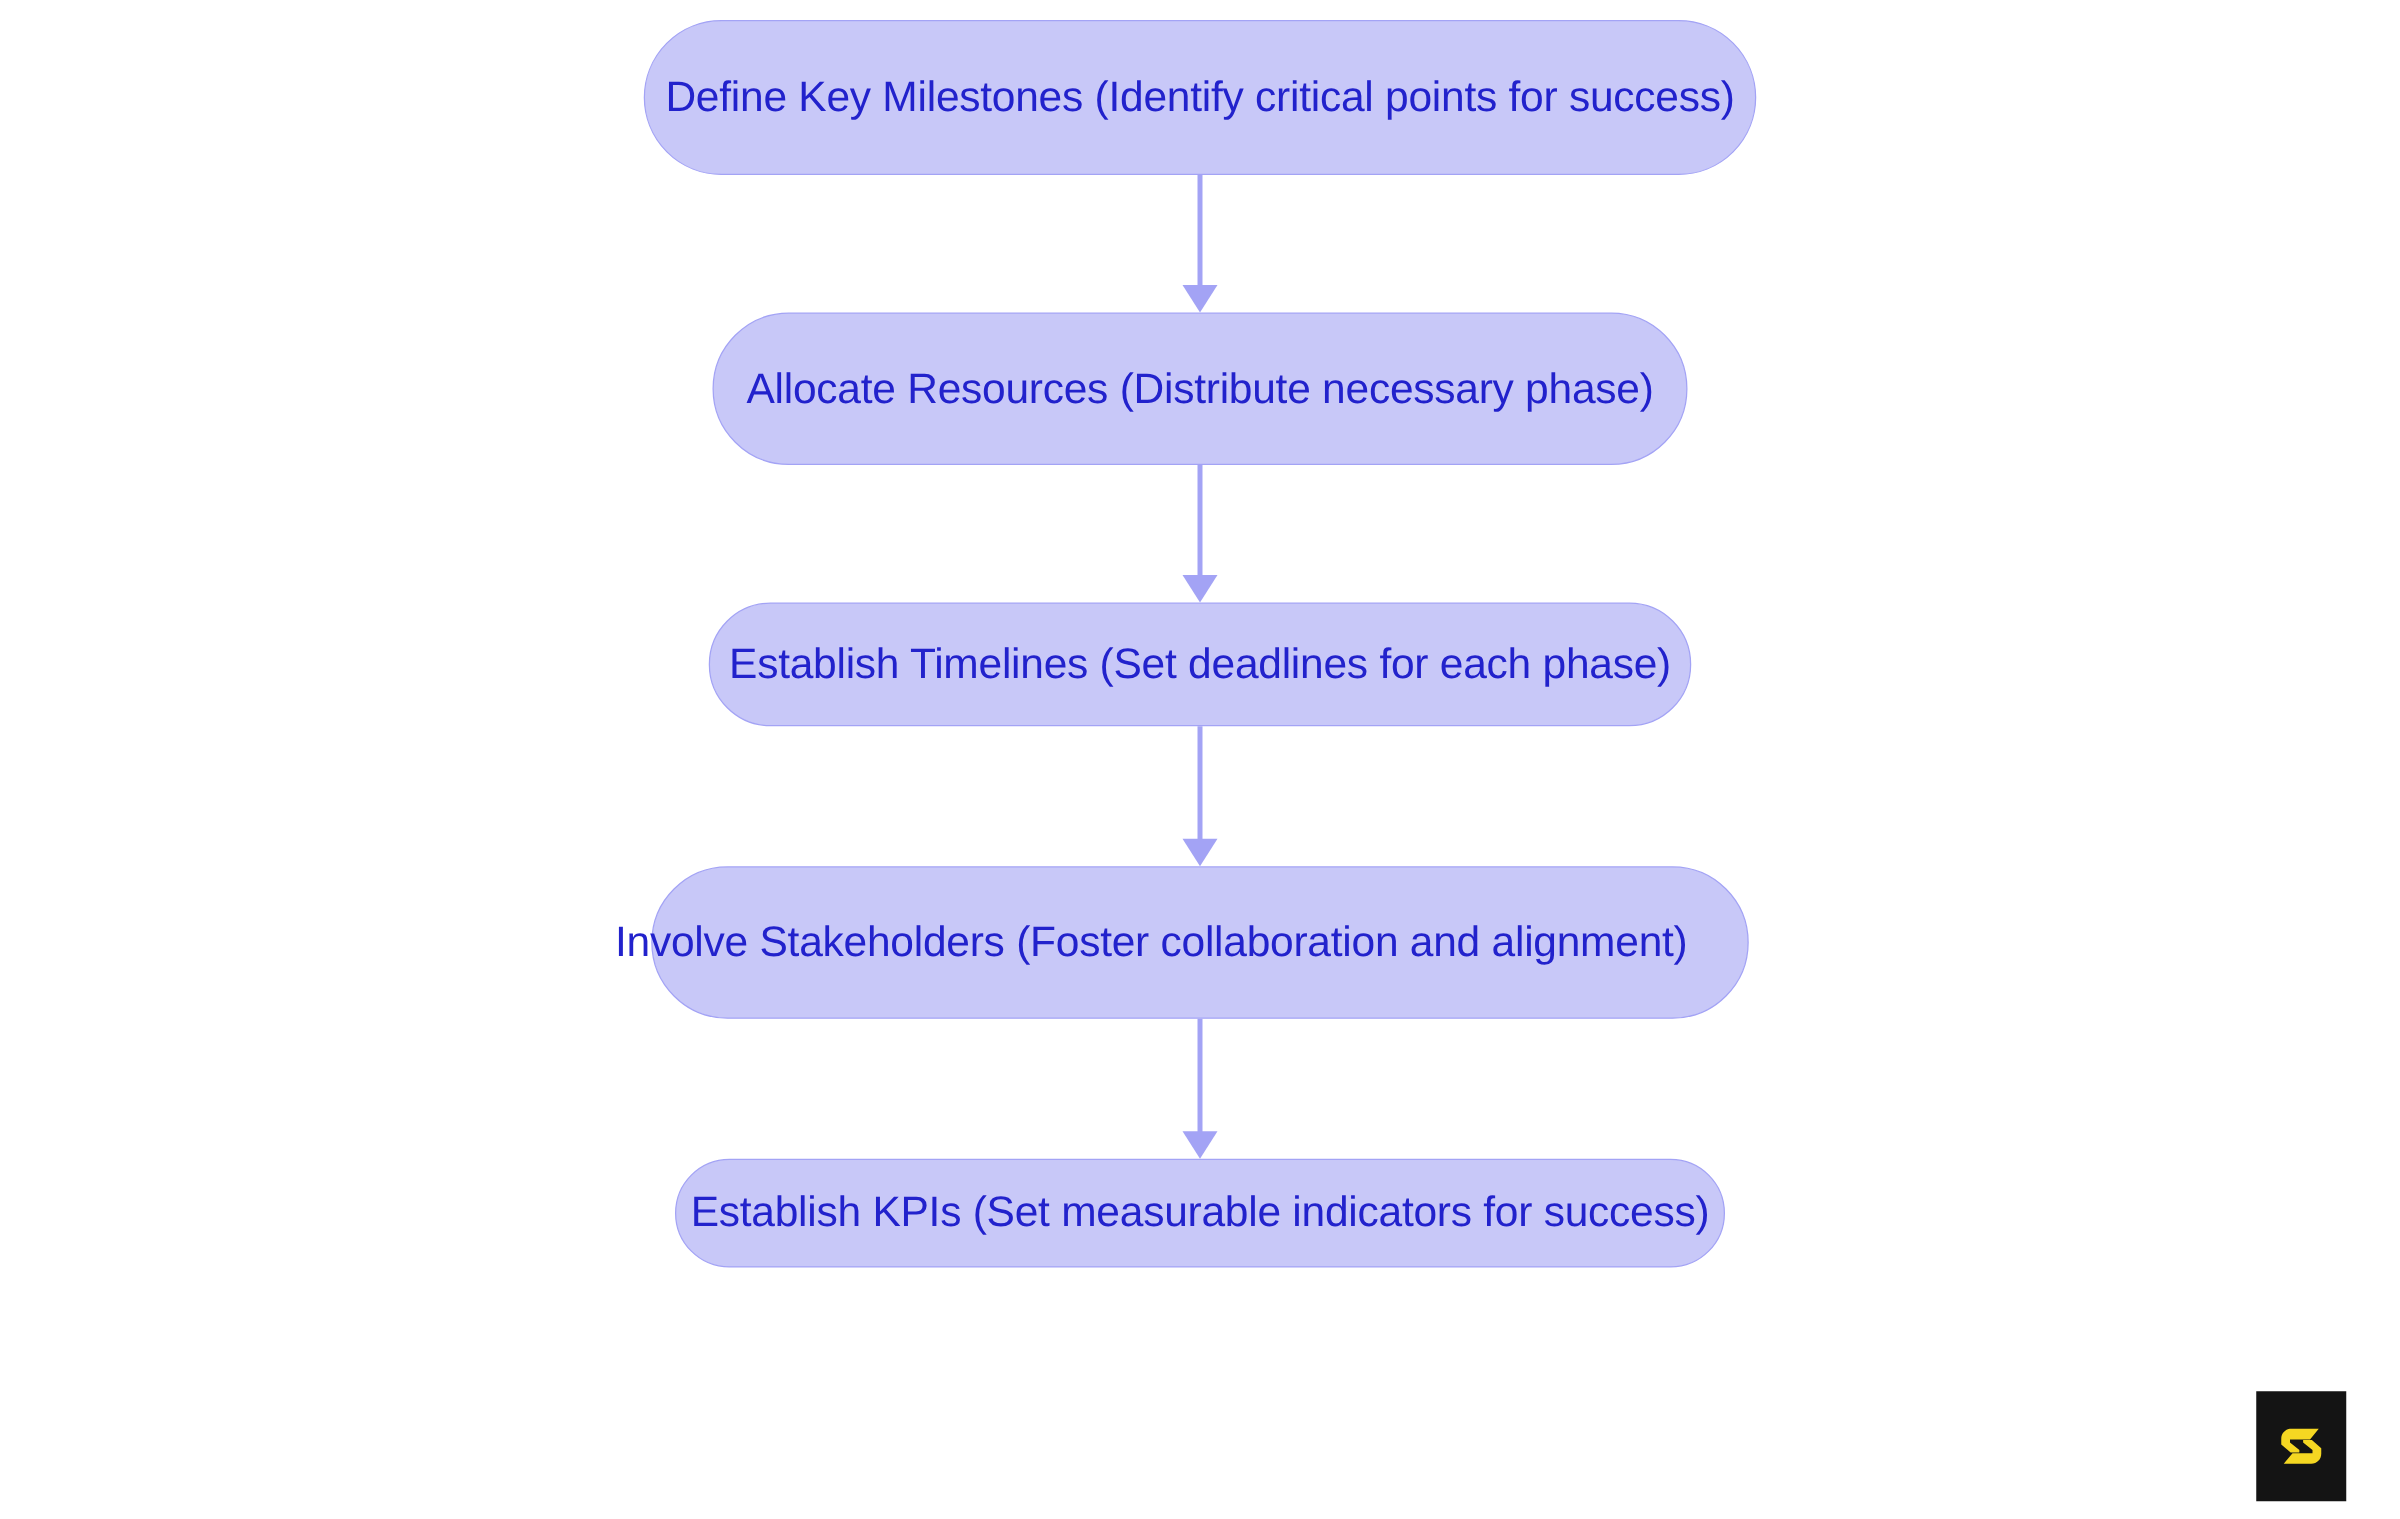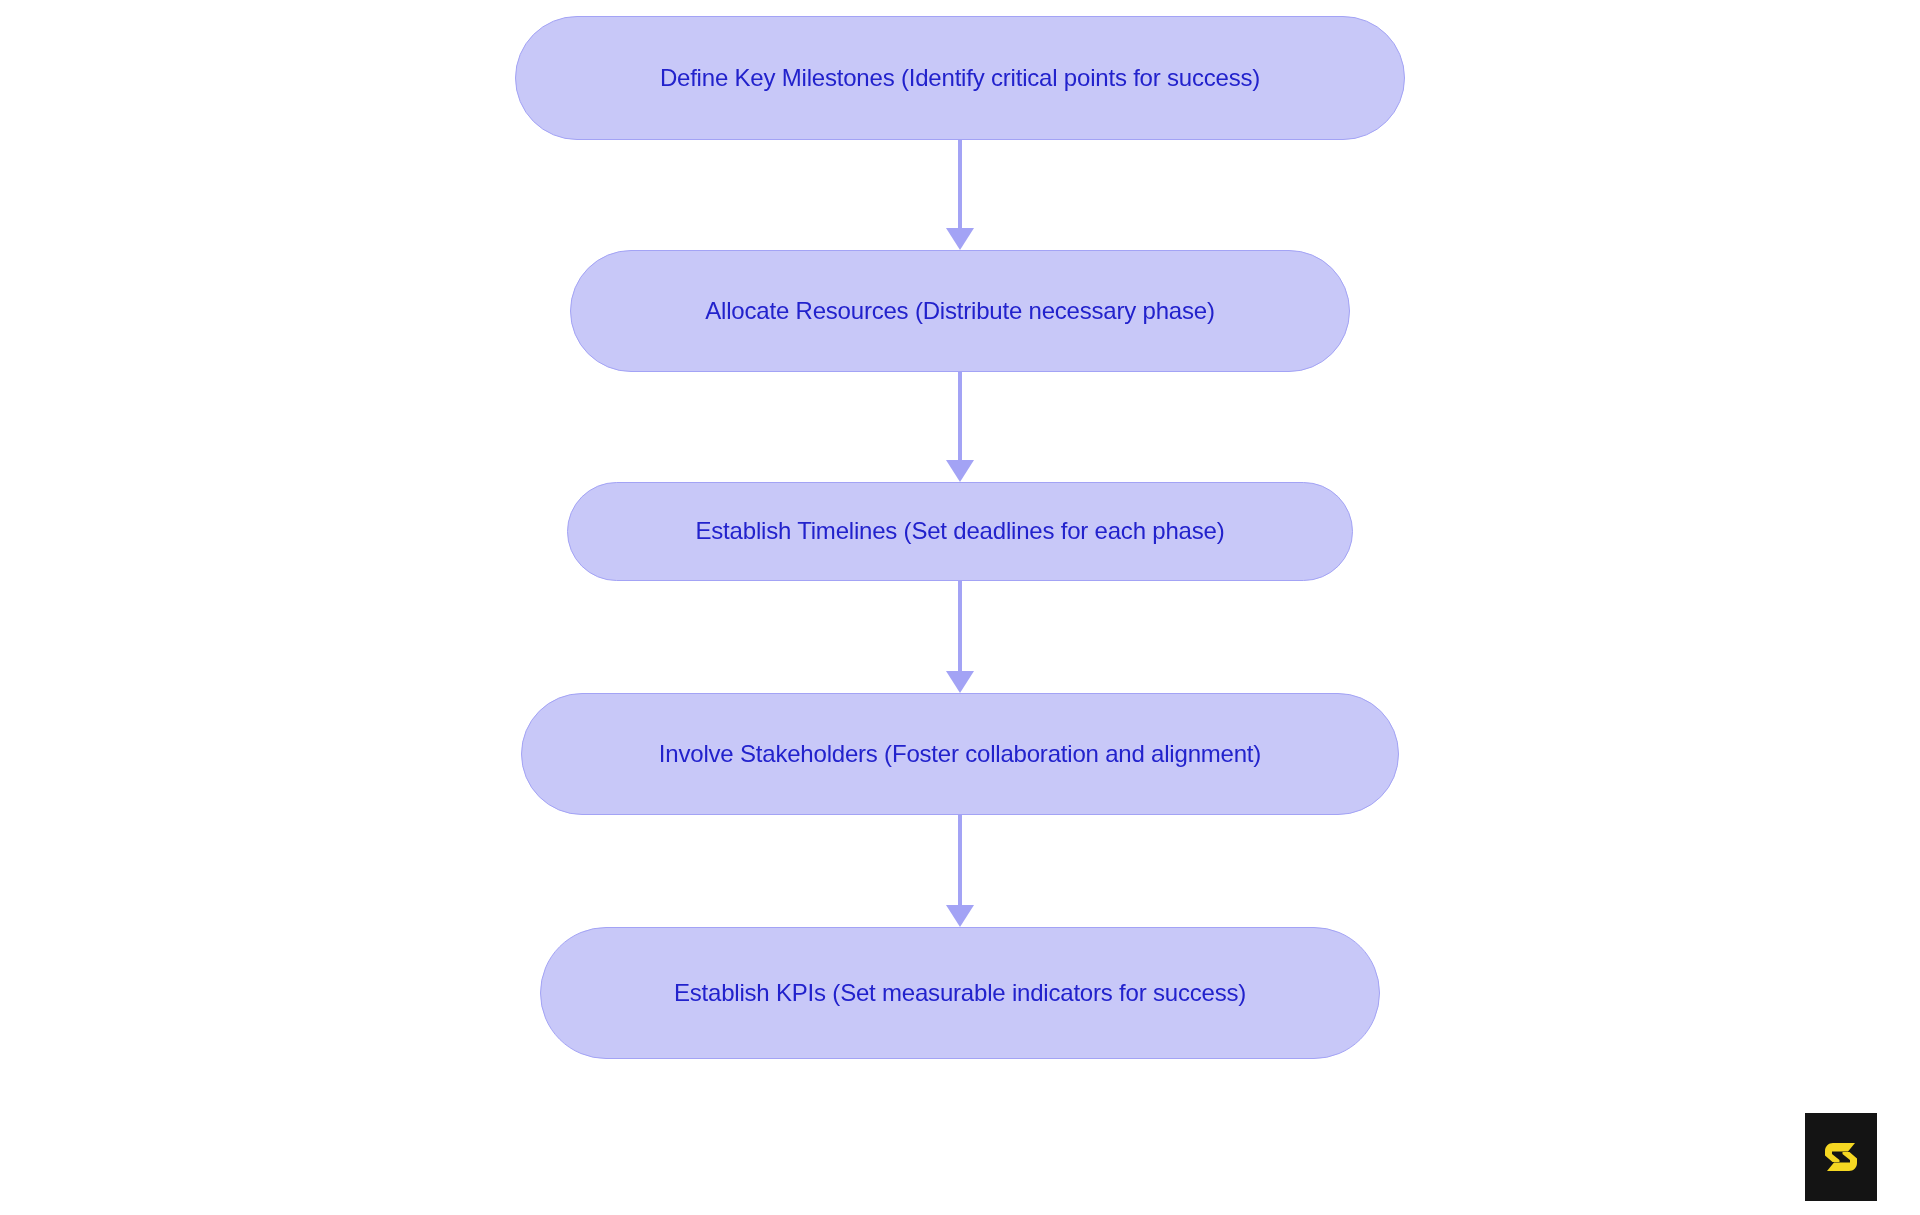--- a/index.html
+++ b/index.html
@@ -39,33 +39,33 @@
     background: #c8c8f8;
     border: 1.6px solid #a3a3f5;
     border-radius: 999px;
     text-align: center;
     padding: 0 48px;
   }
 
   .node-label {
     color: #2222cc;
     font-family: "Liberation Sans", sans-serif;
-    font-size: 24px;
+    font-size: 34px;
     font-weight: 400;
     letter-spacing: -0.2px;
     line-height: 1.2;
     white-space: nowrap;
   }
 
   
   .node-0 { width: 890px; height: 124px; }
   .node-1 { width: 780px; height: 122px; }
   .node-2 { width: 786px; height: 99px; }
-  .node-3 { width: 878px; height: 122px; }
-  .node-4 { width: 840px; height: 132px; }
+  .node-3 { width: 878px; height: 122px; justify-content: flex-end; }
+  .node-4 { width: 840px; height: 87px; }
 
   
   .connector {
     position: relative;
     width: 30px;
     display: flex;
     flex-direction: column;
     align-items: center;
     justify-content: flex-start;
   }

